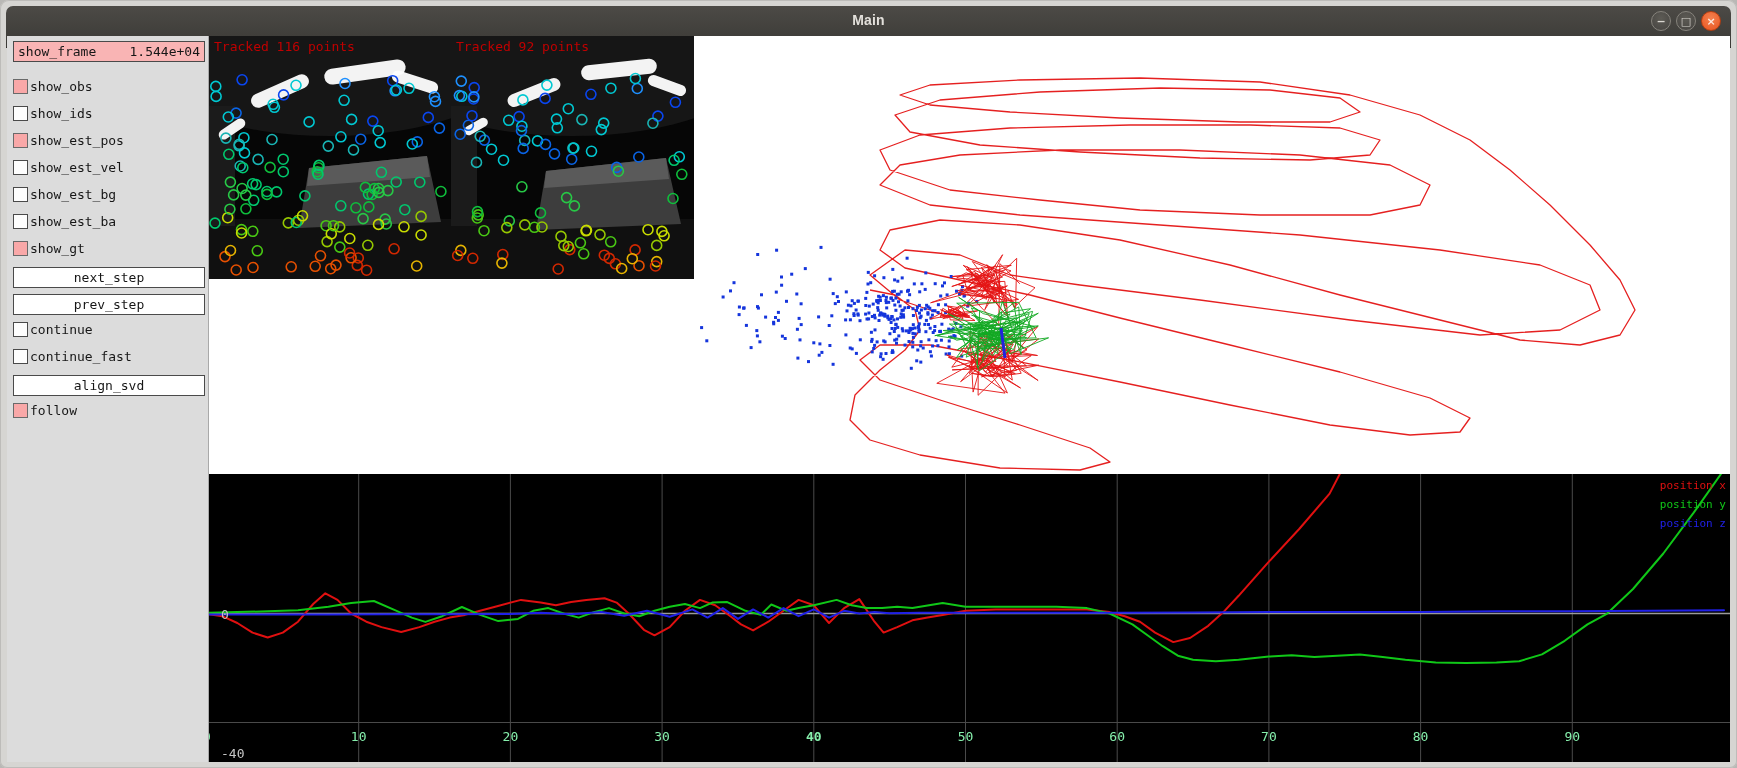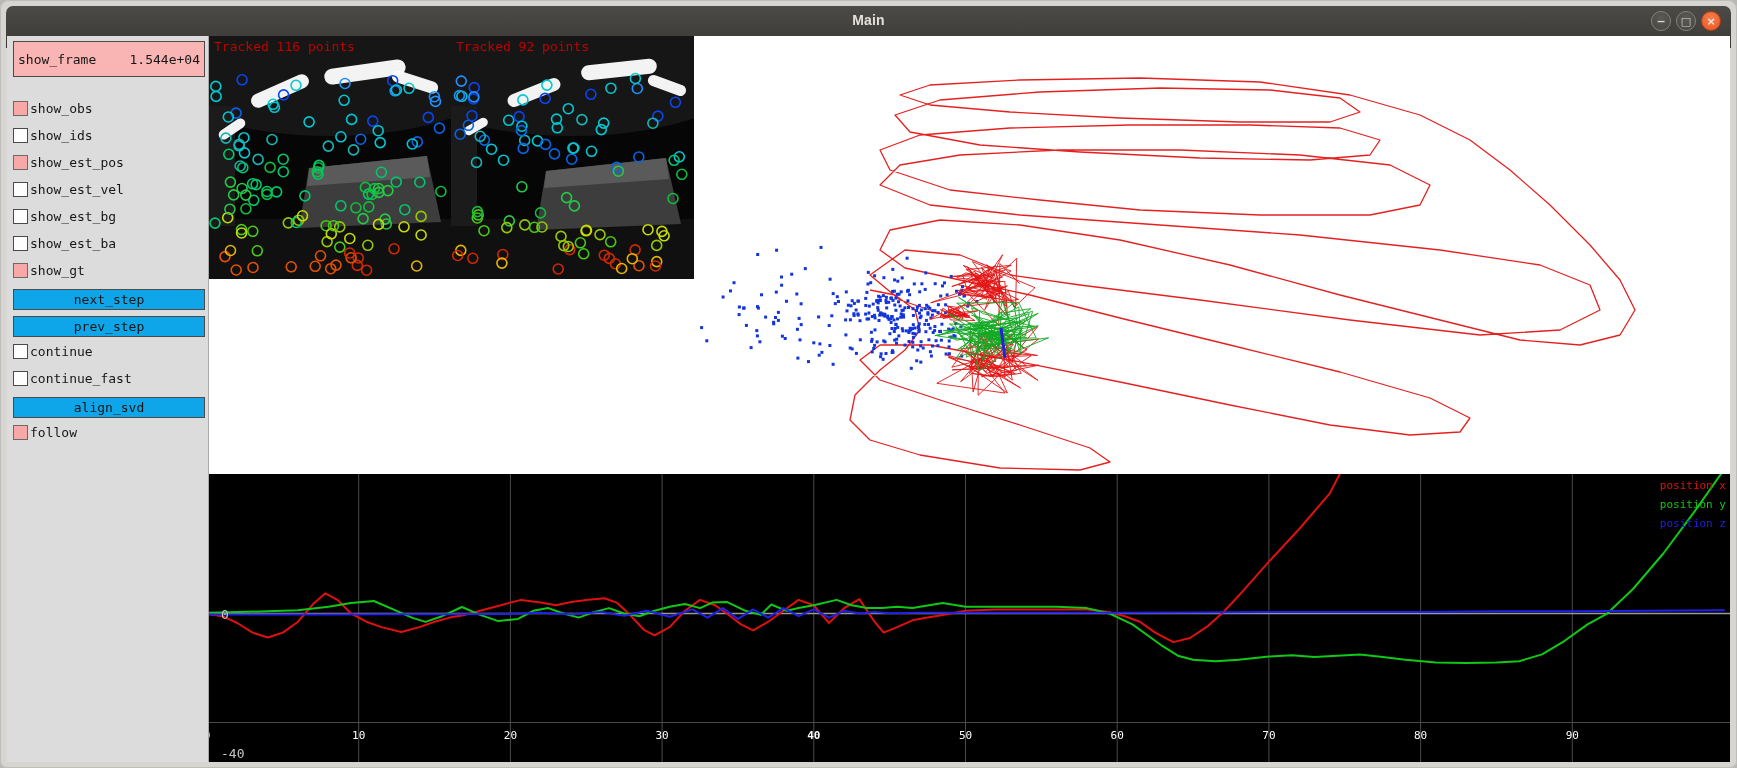--- a/index.html
+++ b/index.html
@@ -9,38 +9,38 @@
   .title{position:absolute;left:0;right:0;top:6px;text-align:center;color:#e3e0db;font:bold 14px "Liberation Sans",sans-serif;letter-spacing:.2px;}
   .winbtns{position:absolute;right:10px;top:5px;display:flex;gap:5px;}
   .wbtn{width:20px;height:20px;border-radius:50%;position:relative;}
   .wbtn.gray{background:radial-gradient(circle at 50% 35%,#5d5b55,#454340);border:1px solid #86837c;}
   .wbtn.orange{background:radial-gradient(circle at 50% 35%,#f4814f,#e8541f);border:1px solid #b23e12;}
   .wbtn span{position:absolute;left:0;top:0;width:100%;height:100%;display:flex;align-items:center;justify-content:center;color:#d9d6d0;font:bold 11px "DejaVu Sans",sans-serif;}
   .wbtn.orange span{color:#fbe9e0;}
   .content{position:absolute;left:7px;top:36px;width:1723px;height:726px;background:#ffffff;}
   
   .sidebar{position:absolute;left:0;top:0;width:202px;height:726px;background:#dcdcdc;border-right:1px solid #a9a9a9;padding:5px 3px 0 6px;}
-  .framefield{height:36px;background:#f9b4b4;border:1px solid #4a4a4a;display:flex;justify-content:space-between;align-items:center;padding:0 4px;font-size:13px;color:#161616;margin-bottom:23px;}
+  .framefield{height:21px;background:#f9b4b4;border:1px solid #4a4a4a;display:flex;justify-content:space-between;align-items:center;padding:0 4px;font-size:13px;color:#161616;margin-bottom:16px;}
   .srow{display:flex;align-items:center;height:16px;margin-bottom:11px;font-size:13px;color:#161616;}
   .cbox{width:15px;height:15px;border:1px solid #4a4a4a;background:#fdfdfd;margin-right:2px;flex:0 0 auto;}
   .cbox.checked{background:#f9a8a8;border-color:#6a6a6a;}
-  .sbtn{height:21px;border:1px solid #4a4a4a;background:#0ea5e9;display:flex;align-items:center;justify-content:center;font-size:13px;color:#161616;margin-bottom:6px;cursor:default;}
+  .sbtn{height:21px;border:1px solid #4a4a4a;background:#ffffff;display:flex;align-items:center;justify-content:center;font-size:13px;color:#161616;margin-bottom:6px;cursor:default;}
   
   .view3d{position:absolute;left:202px;top:0;width:1521px;height:438px;background:#fff;}
   .cam{position:absolute;top:0;height:243px;overflow:hidden;background:#050505;}
   .cam svg{position:absolute;left:0;top:0;}
   .cam .overlay{position:absolute;left:5px;top:3px;font-size:13px;color:#c00000;white-space:pre;z-index:3;}
   #cam1{left:202px;width:242px;padding-left:14px;}
   #cam2{left:444px;width:243px;padding-left:16px;}
   
   .plot{position:absolute;left:202px;top:438px;width:1521px;height:288px;background:#000;overflow:hidden;}
   .plot svg{position:absolute;left:0;top:0;}
   .legend{position:absolute;right:4px;top:2px;text-align:right;line-height:19px;font-size:11px;z-index:4;}
   .legend div{white-space:pre;}
-  .xtick{position:absolute;top:255px;width:40px;margin-left:-20px;text-align:center;color:#ffffff;font-size:11px;}
+  .xtick{position:absolute;top:255px;width:40px;margin-left:-20px;text-align:center;color:#86efac;font-size:13px;}
   .ytick{position:absolute;color:#c5c5c5;font-size:13px;}
 </style>
 </head>
 <body>
 
 <div class="window">
   <div class="titlebar">
     <div class="title">Main</div>
     <div class="winbtns">
       <div class="wbtn gray">

